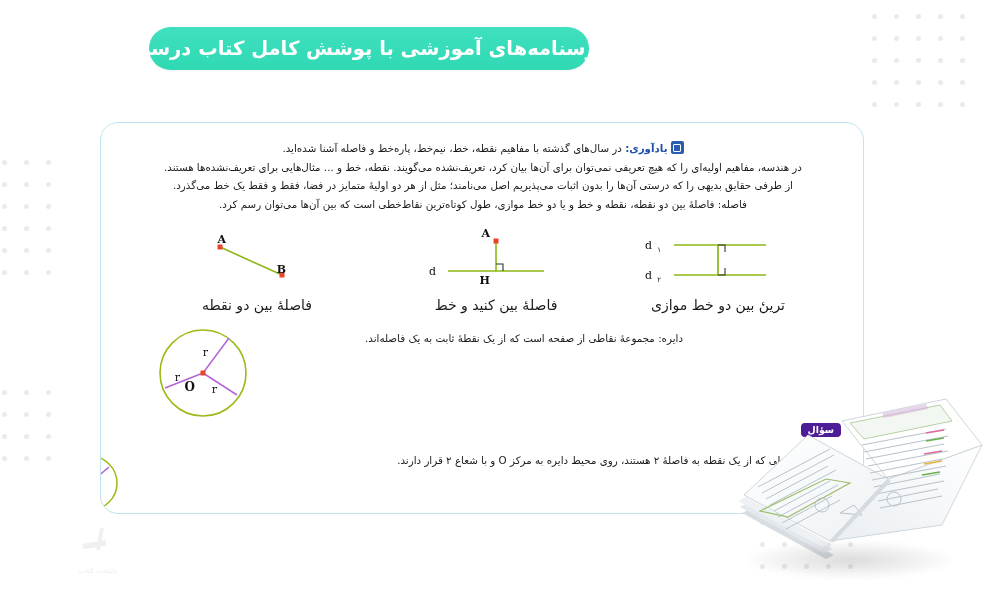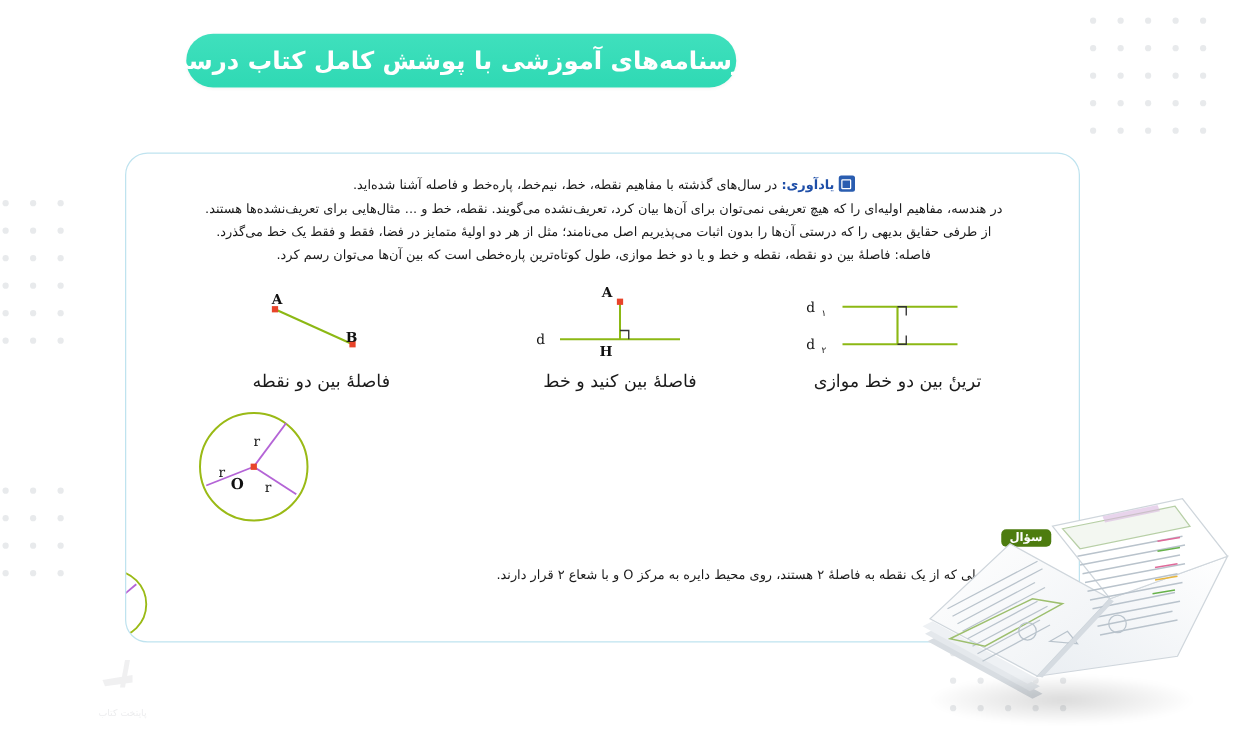--- a/index.html
+++ b/index.html
@@ -105,21 +105,21 @@
   .qa-q{position:absolute;top:300px;right:22px;width:716px;}
   .qa-a{position:absolute;top:330px;right:22px;width:716px;}
   .qa-line{
     direction:rtl;display:flex;align-items:center;
     justify-content:flex-start;gap:5px;white-space:nowrap;
   }
   .badge{
     display:inline-block;color:#ffffff;font-size:9.4px;font-weight:bold;
     padding:2px 7px 3px;border-radius:4px;line-height:1;
   }
-  .badge-q{background:#4d7c0f;}
+  .badge-q{background:#4c1d95;}
   .badge-a{background:#6cb512;}
   .qa-text{font-size:10.3px;color:#1a1a1a;}
 
   .circle-small{position:absolute;top:325px;right:736px;}
 
   
   .watermark{
     position:absolute;left:46px;bottom:18px;
     width:104px;height:66px;
     opacity:.55;
@@ -230,21 +230,21 @@
 
   <div class="card">
 
     <div class="para-top txt">
       <span class="ln c">
         <span class="remind-icon"></span><span class="label-remind">یادآوری:</span>
         <span>در سال‌های گذشته با مفاهیم نقطه، خط، نیم‌خط، پاره‌خط و فاصله آشنا شده‌اید.</span>
       </span>
       <span class="ln c">در هندسه، مفاهیم اولیه‌ای را که هیچ تعریفی نمی‌توان برای آن‌ها بیان کرد، تعریف‌نشده می‌گویند. نقطه، خط و ... مثال‌هایی برای تعریف‌نشده‌ها هستند.</span>
       <span class="ln c">از طرفی حقایق بدیهی را که درستی آن‌ها را بدون اثبات می‌پذیریم اصل می‌نامند؛ مثل از هر دو اولیهٔ متمایز در فضا، فقط و فقط یک خط می‌گذرد.</span>
-      <span class="ln c">فاصله: فاصلهٔ بین دو نقطه، نقطه و خط و یا دو خط موازی، طول کوتاه‌ترین پاره‌خطی است که بین آن‌ها می‌توان رسم کرد.</span>
+      <span class="ln c">فاصله: فاصلهٔ بین دو نقطه، نقطه و خط و یا دو خط موازی، طول کوتاه‌ترین نقاط‌خطی است که بین آن‌ها می‌توان رسم کرد.</span>
     </div>
 
     <div class="diagrams">
 
       <div class="dia dia-1">
         <svg class="dia-svg" width="150" height="62" viewBox="0 0 150 62">
           <line x1="38" y1="16" x2="100" y2="44" stroke="#8cb814" stroke-width="1.6"></line>
           <rect x="35.5" y="13.5" width="5" height="5" fill="#e8442a"></rect>
           <rect x="97.5" y="41.5" width="5" height="5" fill="#e8442a"></rect>
           <text x="44" y="12" font-family="DejaVu Serif, serif" font-size="11" font-weight="bold" fill="#111">A</text>
@@ -290,20 +290,21 @@
         <line x1="52" y1="52" x2="86" y2="74" stroke="#b464d6" stroke-width="1.5"></line>
         <rect x="49.5" y="49.5" width="5" height="5" fill="#e8442a"></rect>
         <text x="57" y="35" font-family="DejaVu Serif, serif" font-size="11" fill="#111">r</text>
         <text x="29" y="60" font-family="DejaVu Serif, serif" font-size="11" fill="#111">r</text>
         <text x="66" y="72" font-family="DejaVu Serif, serif" font-size="11" fill="#111">r</text>
         <text x="44" y="70" font-family="DejaVu Serif, serif" font-size="12" font-weight="bold" fill="#111">O</text>
       </svg>
     </div>
 
     <div class="para-mid txt">
+      <span class="ln">دایره: مجموعهٔ نقاطی از صفحه است که از یک نقطهٔ ثابت به یک فاصله‌اند.</span>
     </div>
 
     <div class="qa-q">
       <div class="qa-line">
         <span class="badge badge-q">سؤال</span>
       </div>
     </div>
 
     <div class="qa-a">
       <div class="qa-line">

